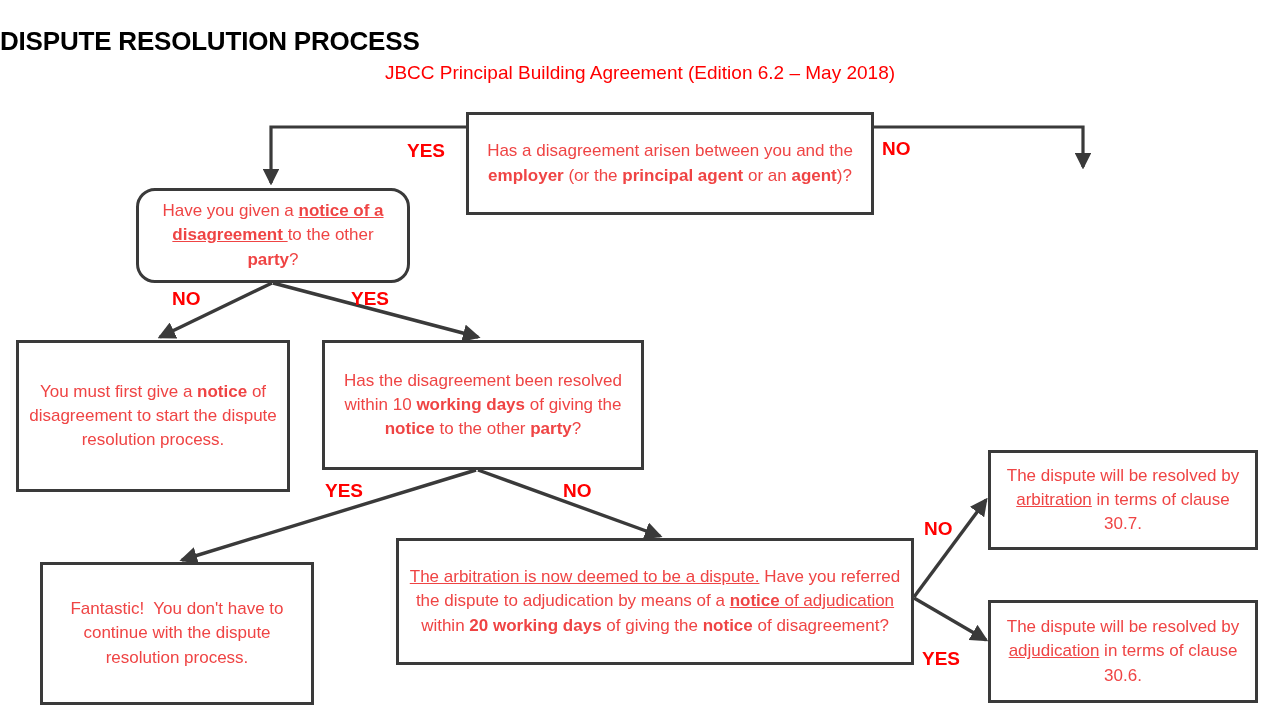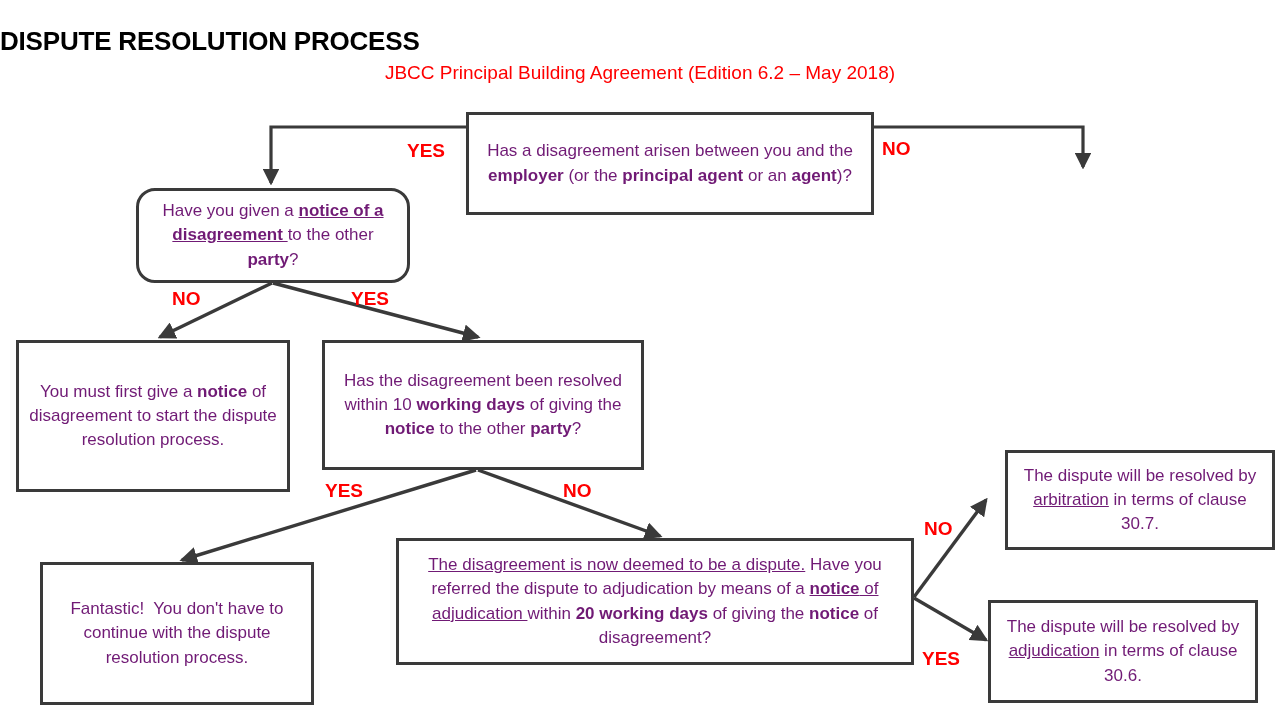--- a/index.html
+++ b/index.html
@@ -38,21 +38,21 @@
     font-size: 19px;
     font-weight: normal;
     color: #ff0000;
   }
   
   .node {
     position: absolute;
     box-sizing: border-box;
     border: 3px solid #3a3a3a;
     background: #ffffff;
-    color: #701a75;
+    color: #ef4444;
     display: flex;
     align-items: center;
     justify-content: center;
     text-align: center;
     font-size: 17px;
     line-height: 1.42;
     padding: 4px 8px;
     z-index: 3;
   }
   .node .inner { width: 100%; }
@@ -145,26 +145,26 @@
   </div>
 
   <div class="node" style="left:40px; top:562px; width:274px; height:143px;">
     <div class="inner">
       Fantastic!&nbsp; You don't have to continue with the dispute resolution process.
     </div>
   </div>
 
   <div class="node" style="left:396px; top:538px; width:518px; height:127px;">
     <div class="inner">
-      <span class="u">The disagreement is now deemed to be a dispute.</span>
+      <span class="u">The arbitration is now deemed to be a dispute.</span>
       Have you referred the dispute to adjudication by means of a <span class="bu">notice</span><span class="u"> of adjudication </span>within <b>20 working days</b> of giving the <b>notice</b> of disagreement?
     </div>
   </div>
 
-  <div class="node" style="left:988px; top:450px; width:270px; height:100px;margin-left:17px;">
+  <div class="node" style="left:988px; top:450px; width:270px; height:100px;">
     <div class="inner">
       The dispute will be resolved by <span class="u">arbitration</span> in terms of clause 30.7.
     </div>
   </div>
 
   <div class="node" style="left:988px; top:600px; width:270px; height:103px;">
     <div class="inner">
       The dispute will be resolved by <span class="u">adjudication</span> in terms of clause 30.6.
     </div>
   </div>

